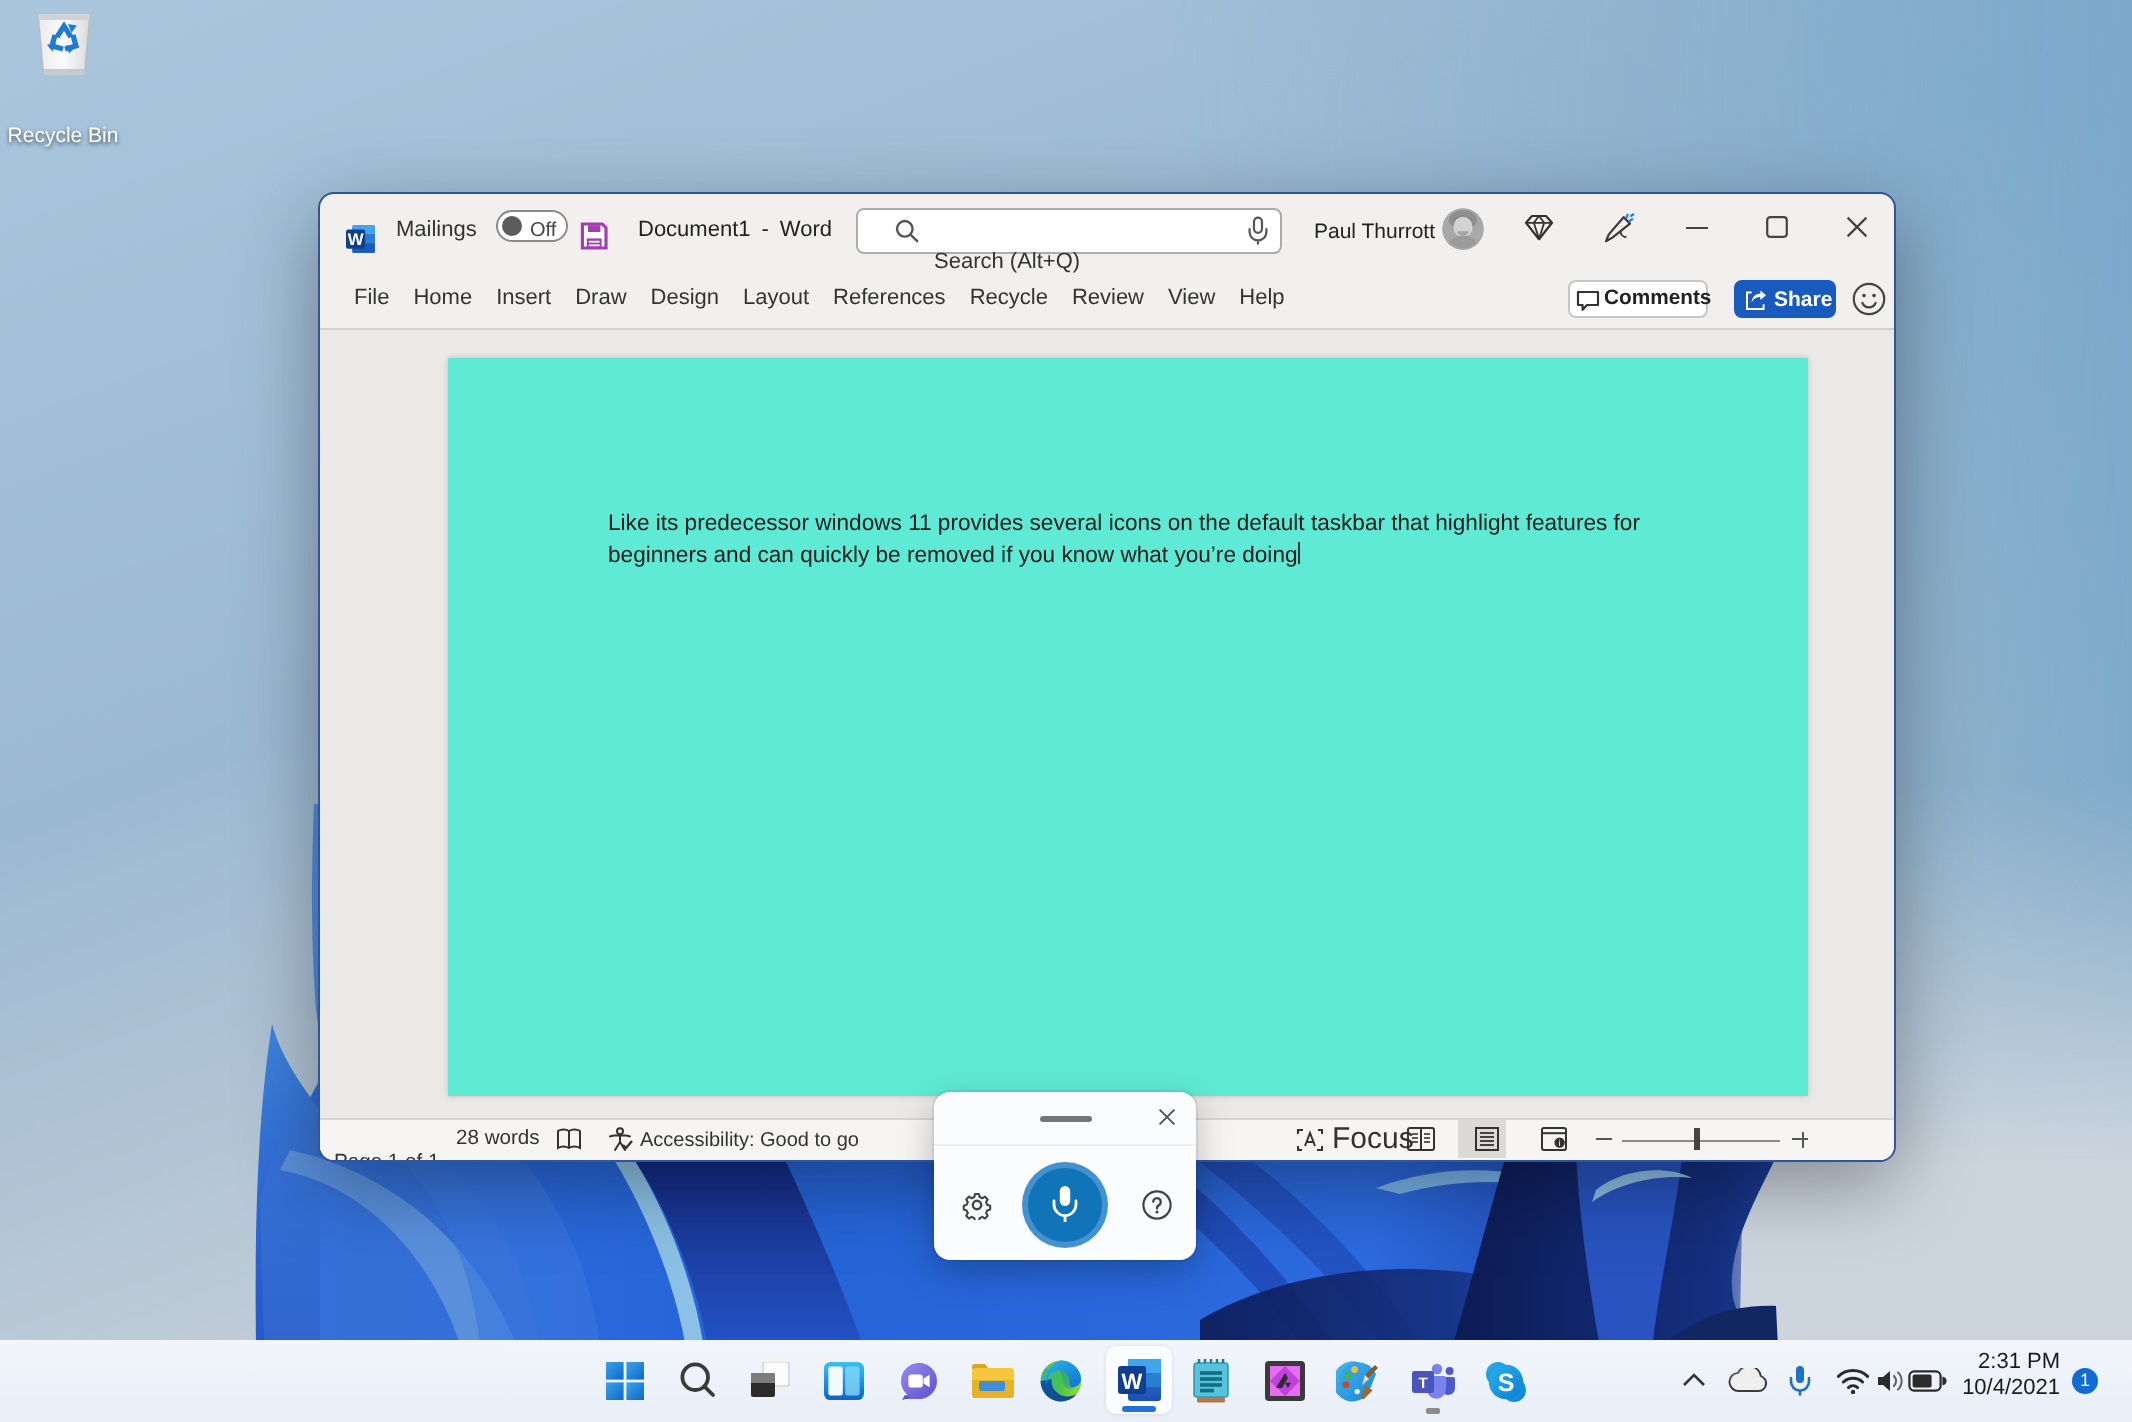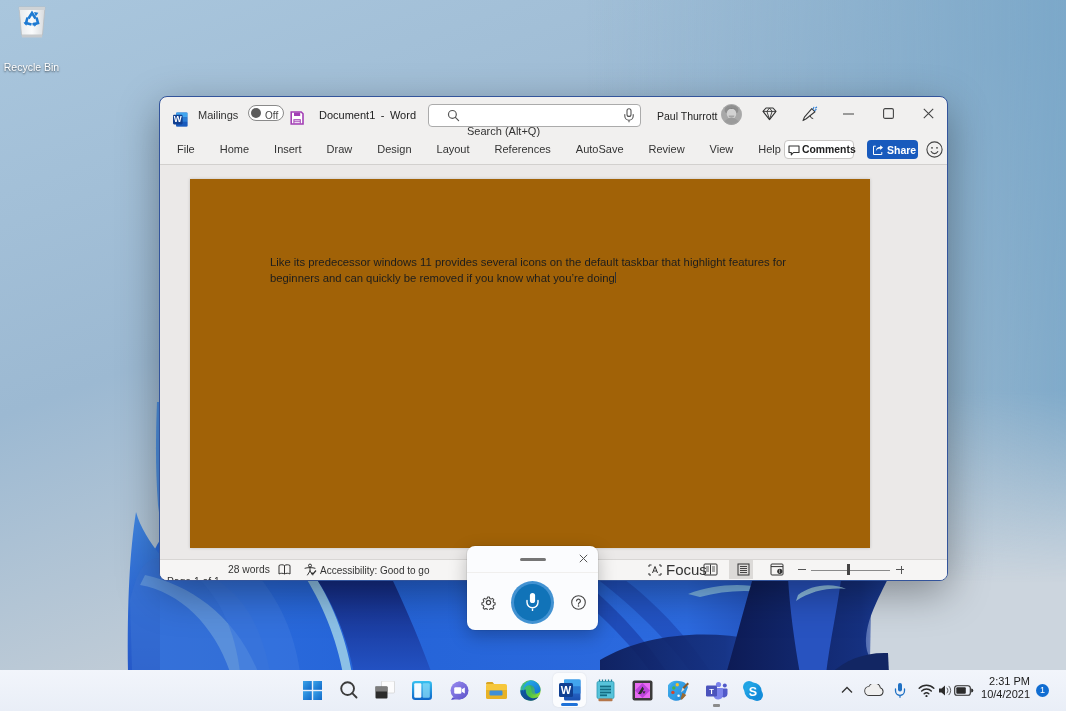--- a/index.html
+++ b/index.html
@@ -174,29 +174,29 @@
           <line x1="0" y1="1" x2="11" y2="1" stroke="#444" stroke-width="1.1"></line>
         </svg>
 <svg class="abs" style="left:723px;top:11px;" width="11" height="11" viewBox="0 0 11 11">
           <rect x="0.6" y="0.6" width="9.8" height="9.8" rx="1.5" fill="none" stroke="#444" stroke-width="1.1"></rect>
         </svg>
 <svg class="abs" style="left:763px;top:11px;" width="11" height="11" viewBox="0 0 11 11">
           <path d="M0.8 0.8 L10.2 10.2 M10.2 0.8 L0.8 10.2" stroke="#444" stroke-width="1.1"></path>
         </svg>
 </div>
 <div id="tabrow" style="position:absolute;left:0;top:40px;right:0;height:27px;font-size:11px;color:#333;">
-<div style="position:absolute;left:17px;top:6px;display:flex;gap:25px;white-space:nowrap;">
+<div style="position:absolute;left:17px;top:6px;display:flex;gap:12px;white-space:nowrap;">
 <span>File</span>
           <span>Home</span>
           <span>Insert</span>
           <span>Draw</span>
           <span>Design</span>
           <span>Layout</span>
           <span>References</span>
-          <span>AutoSave</span>
+          <span>Recycle</span>
           <span>Review</span>
           <span>View</span>
           <span>Help</span>
 </div>
 <span class="abs" style="left:624px;top:3px;width:70px;height:19px;background:#fff;border:1px solid #c8c6c4;border-radius:4px;box-sizing:border-box;"></span>
 <svg class="abs" style="left:628px;top:8px;" width="12" height="11" viewBox="0 0 12 11">
           <path d="M1 1 h10 v6.5 h-5.5 l-2.2 2.4 v-2.4 h-2.3 z" fill="none" stroke="#333" stroke-width="1.1" stroke-linejoin="round"></path>
         </svg>
 <span class="abs" style="left:642px;top:7px;font-weight:bold;color:#222;font-size:10.4px;">Comments</span>
 <span class="abs" style="left:707px;top:3px;width:51px;height:19px;background:#185abd;border-radius:4px;"></span>
@@ -206,21 +206,21 @@
         </svg>
 <span class="abs" style="left:727px;top:7px;font-weight:bold;color:#fff;font-size:10.5px;">Share</span>
 <svg class="abs" style="left:766px;top:4px;" width="17" height="17" viewBox="0 0 17 17">
           <circle cx="8.5" cy="8.5" r="7.6" fill="none" stroke="#444" stroke-width="1.1"></circle>
           <circle cx="6" cy="6.8" r="0.9" fill="#444"></circle>
           <circle cx="11" cy="6.8" r="0.9" fill="#444"></circle>
           <path d="M5.2 10.5 a3.6 3.6 0 0 0 6.6 0" fill="none" stroke="#444" stroke-width="1.1" stroke-linecap="round"></path>
         </svg>
 </div>
 <div id="docarea" style="position:absolute;left:0;top:67px;right:0;bottom:20px;background:#ebe9e8;border-top:1px solid #d2d0ce;">
-<div class="abs" style="left:30px;top:14px;width:680px;height:369px;background:#a16207;box-shadow:0 0 3px rgba(0,0,0,0.18);">
+<div class="abs" style="left:64px;top:14px;width:680px;height:369px;background:#5eead4;box-shadow:0 0 3px rgba(0,0,0,0.18);">
 <div class="abs" style="left:80px;top:75px;width:522px;font-size:11.3px;color:#1d1d1d;line-height:16.2px;">Like its predecessor windows 11 provides several icons on the default taskbar that highlight features for beginners and can quickly be removed if you know what you’re doing<span style="display:inline-block;width:1px;height:11px;background:#333;vertical-align:-1px;"></span></div>
 </div>
 </div>
 <div id="statusbar" style="position:absolute;left:0;bottom:0;right:0;height:20px;background:#f6f5f4;border-top:1px solid #d8d6d4;font-size:10.3px;color:#333;">
 <span class="abs" style="left:7px;top:4px;margin-top:12px;">Page 1 of 1</span>
 <span class="abs" style="left:68px;top:4px;">28 words</span>
 <svg class="abs" style="left:118px;top:4px;" width="13" height="12" viewBox="0 0 13 12">
           <path d="M6.5 1.5 C5 0.5 2.5 0.5 1 1.5 v8.5 C2.5 9 5 9 6.5 10 C8 9 10.5 9 12 10 V1.5 C10.5 0.5 8 0.5 6.5 1.5 v8.5" fill="none" stroke="#333" stroke-width="1"></path>
         </svg>
 <svg class="abs" style="left:143px;top:3px;" width="14" height="14" viewBox="0 0 14 14">

